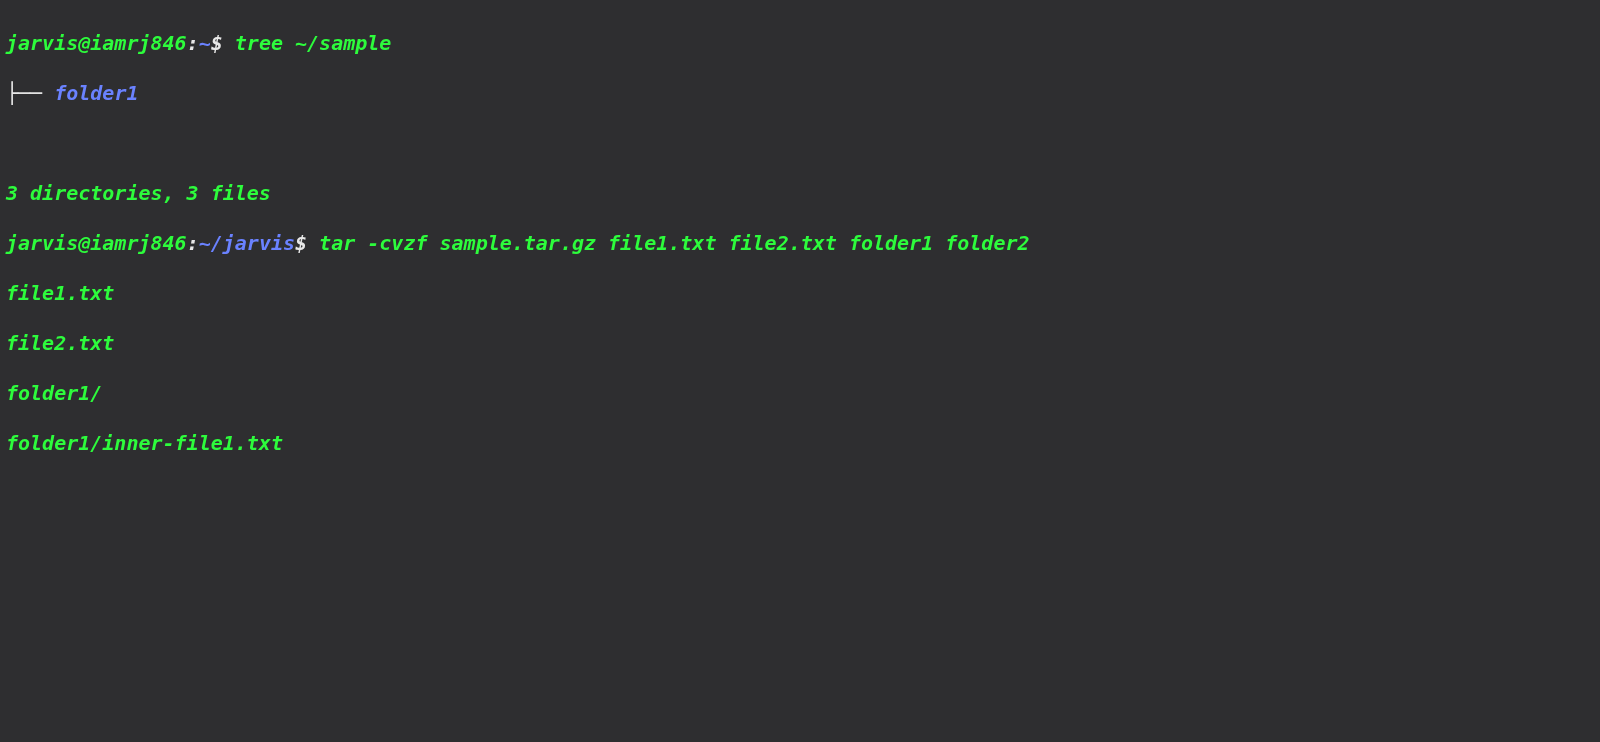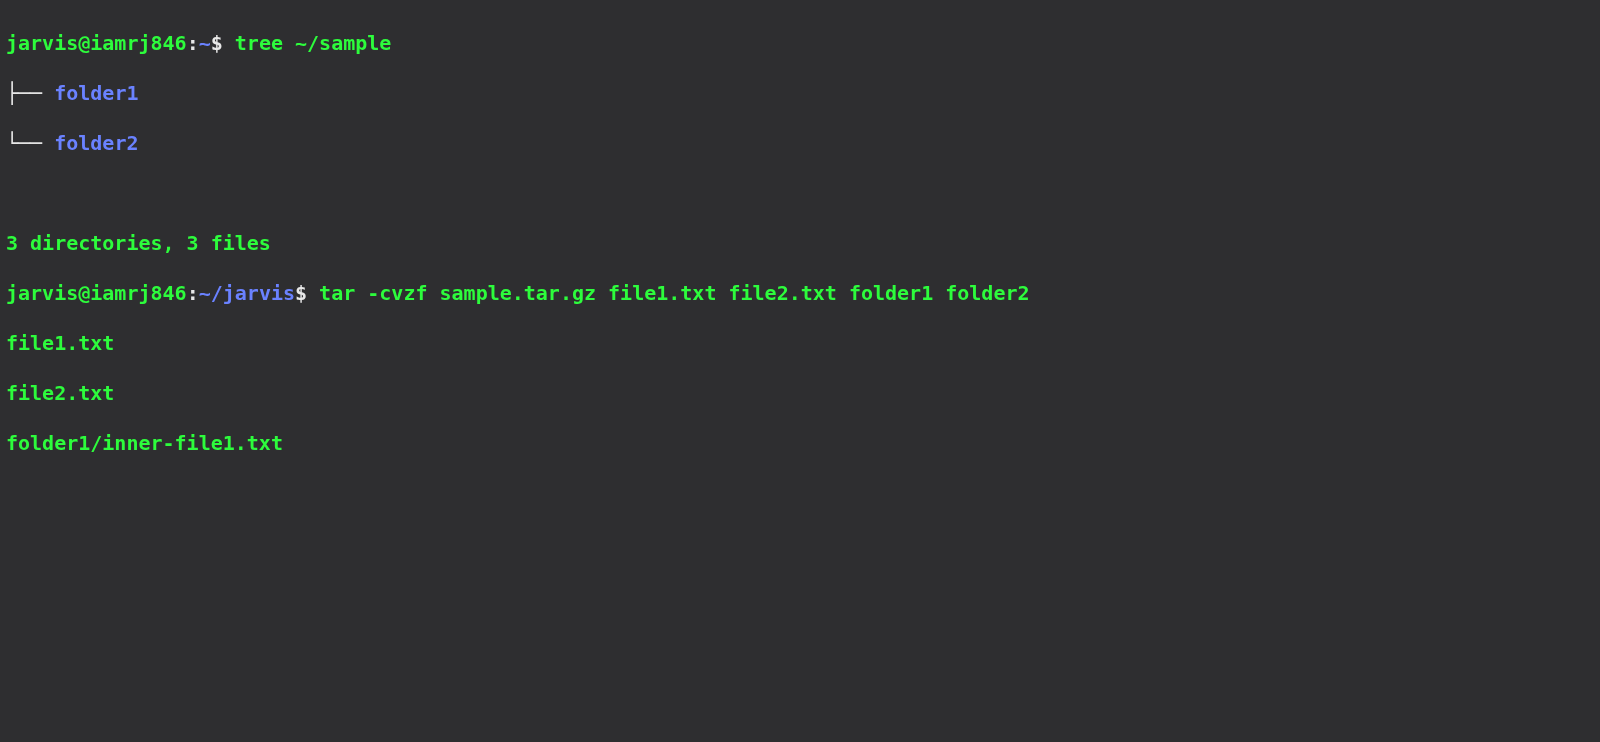--- a/index.html
+++ b/index.html
@@ -14,34 +14,34 @@
     font-weight: bold;
     overflow: hidden;
   }
   .terminal {
     padding: 6px 6px;
     white-space: pre;
   }
   .g  { color: #2dfc3c; }   
   .w  { color: #e8e8e8; }   
   .b  { color: #6a82ff; }   
-  .line { display: block; }
+  .line { display: block; font-style: italic; }
 </style>
 </head>
 <body>
 
 <div class="terminal">
 <span class="line"><span class="g">jarvis@iamrj846</span><span class="w">:</span><span class="b">~</span><span class="w">$ </span><span class="g">tree ~/sample</span></span>
 <span class="line"><span class="w">├── </span><span class="b">folder1</span></span>
-<span class="line"><span class="w">└── </span><span class="b">folder2</span></span>
 <span class="line"> </span>
 <span class="line g">3 directories, 3 files</span>
 <span class="line"><span class="g">jarvis@iamrj846</span><span class="w">:</span><span class="b">~/jarvis</span><span class="w">$ </span><span class="g">tar -cvzf sample.tar.gz file1.txt file2.txt folder1 folder2</span></span>
 <span class="line g">file1.txt</span>
 <span class="line g">file2.txt</span>
+<span class="line g">folder1/</span>
 <span class="line g">folder1/inner-file1.txt</span>
 
 
 
 
 
 
 
 
 

